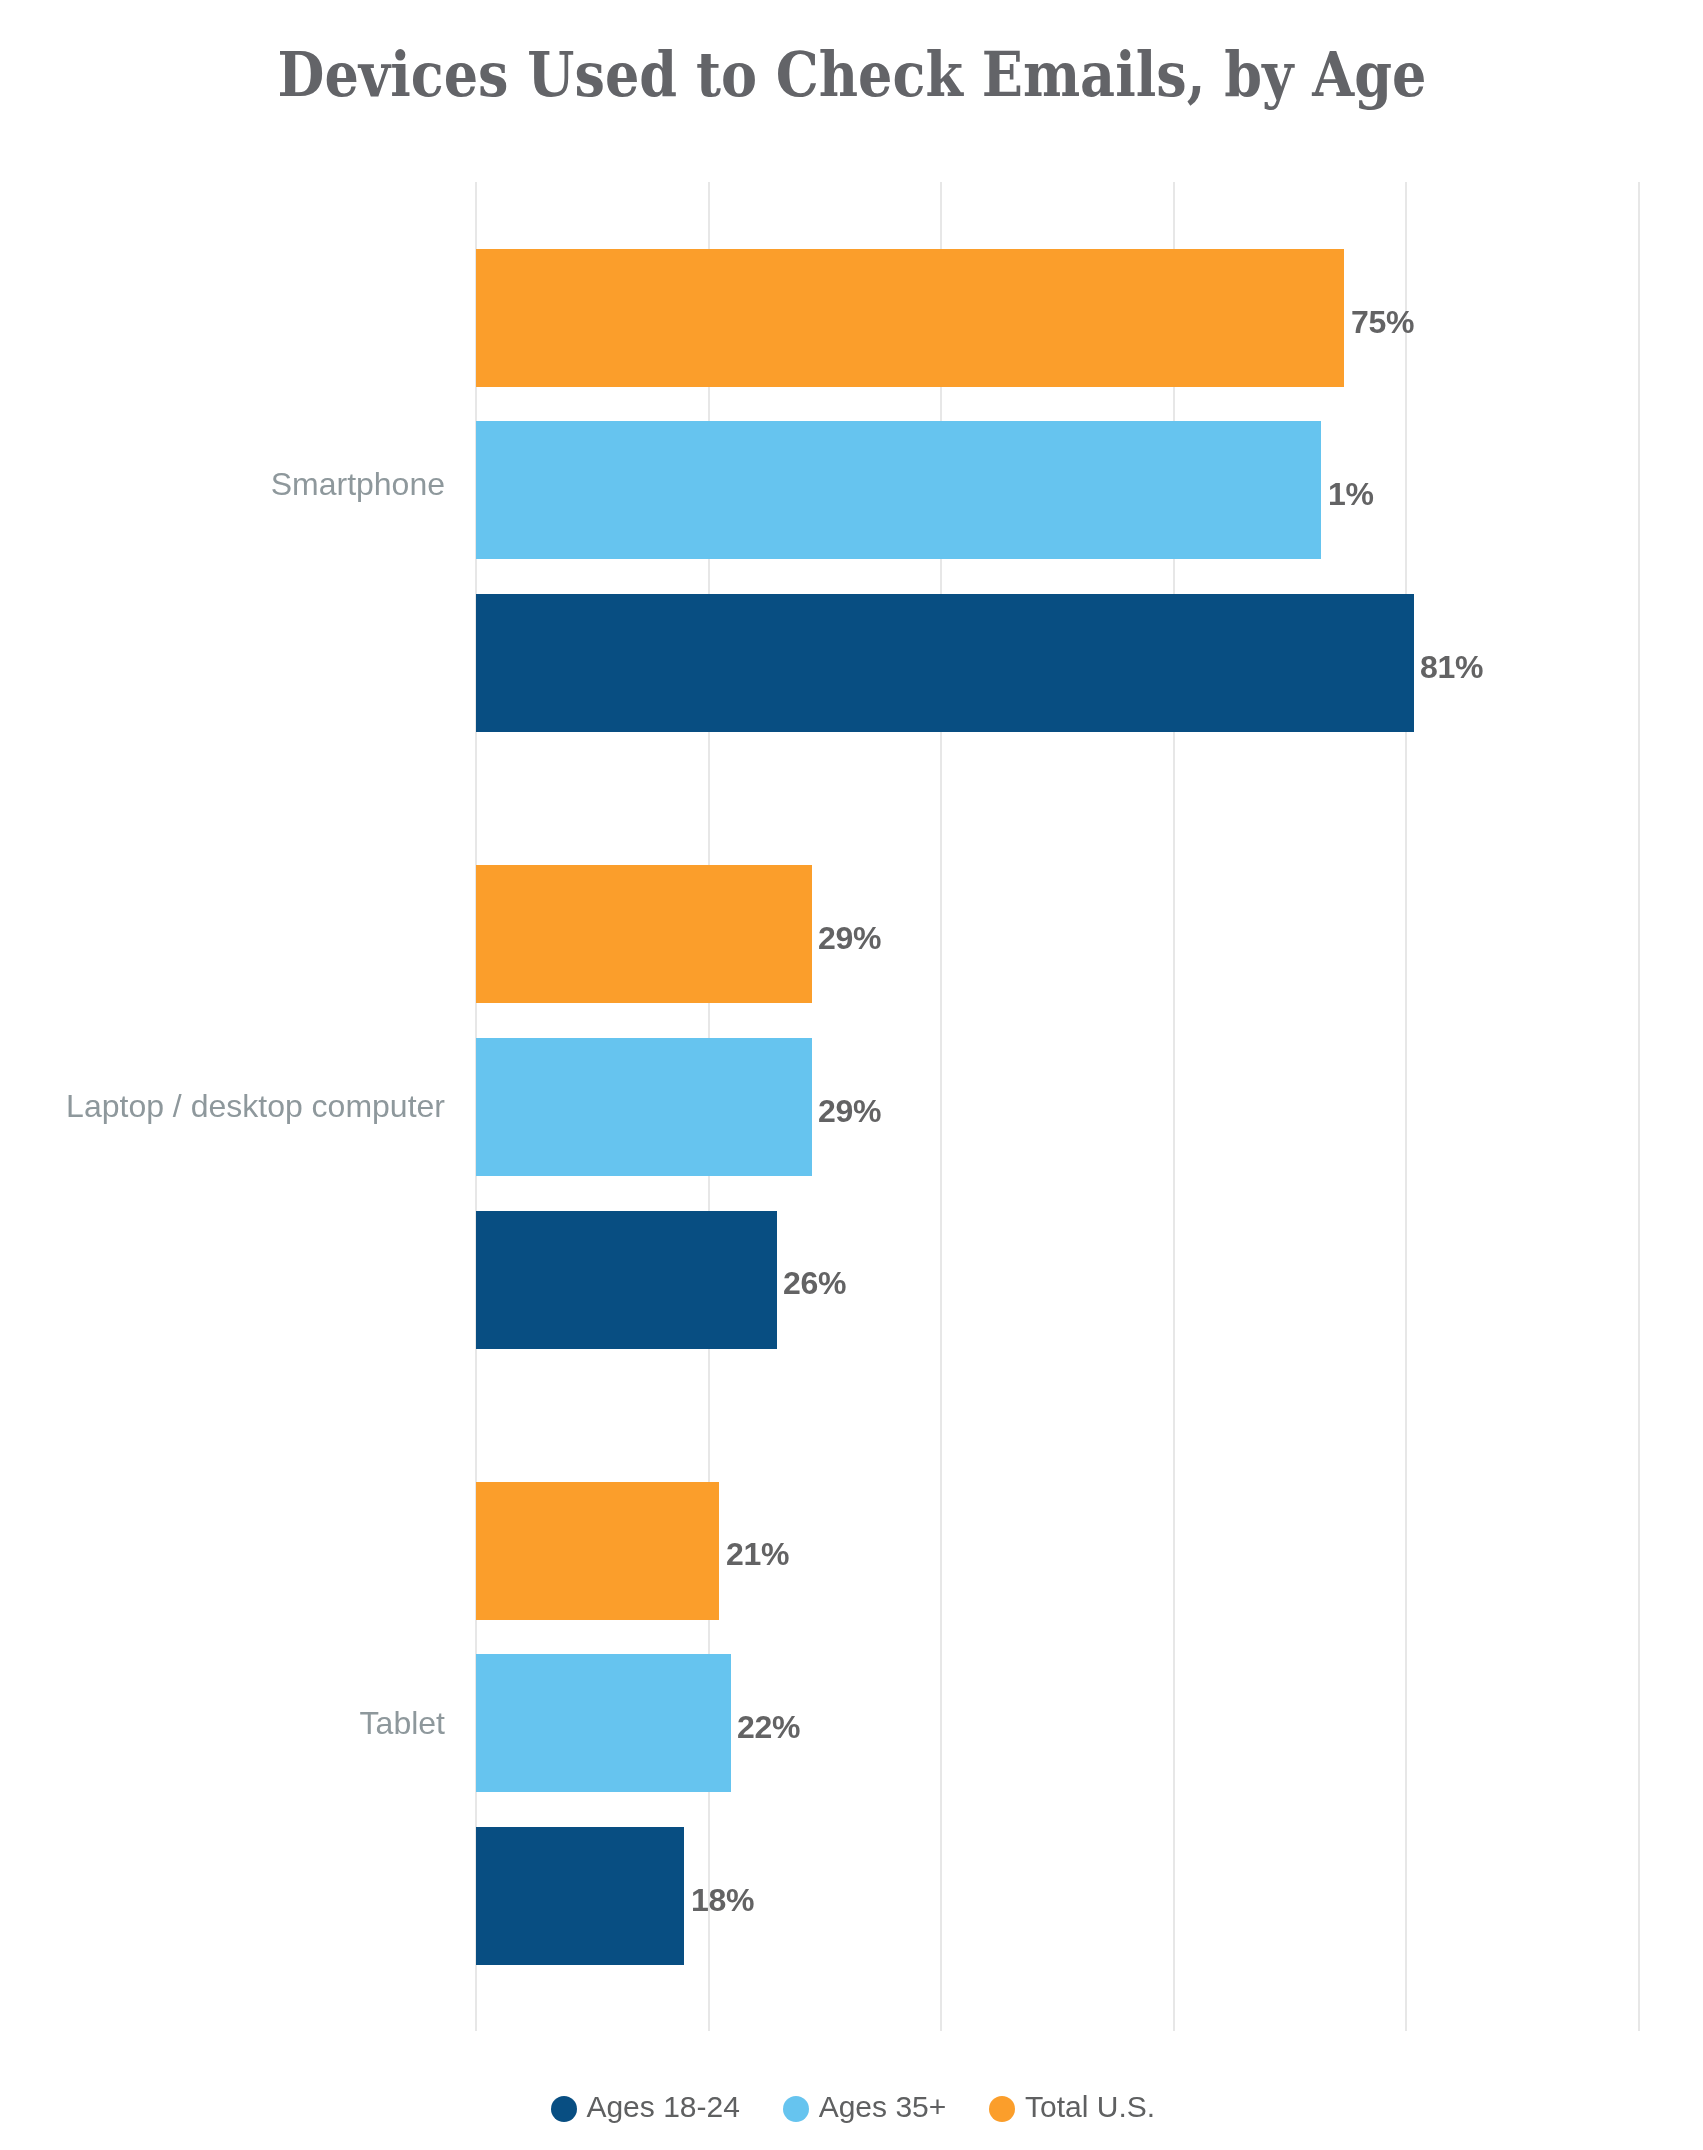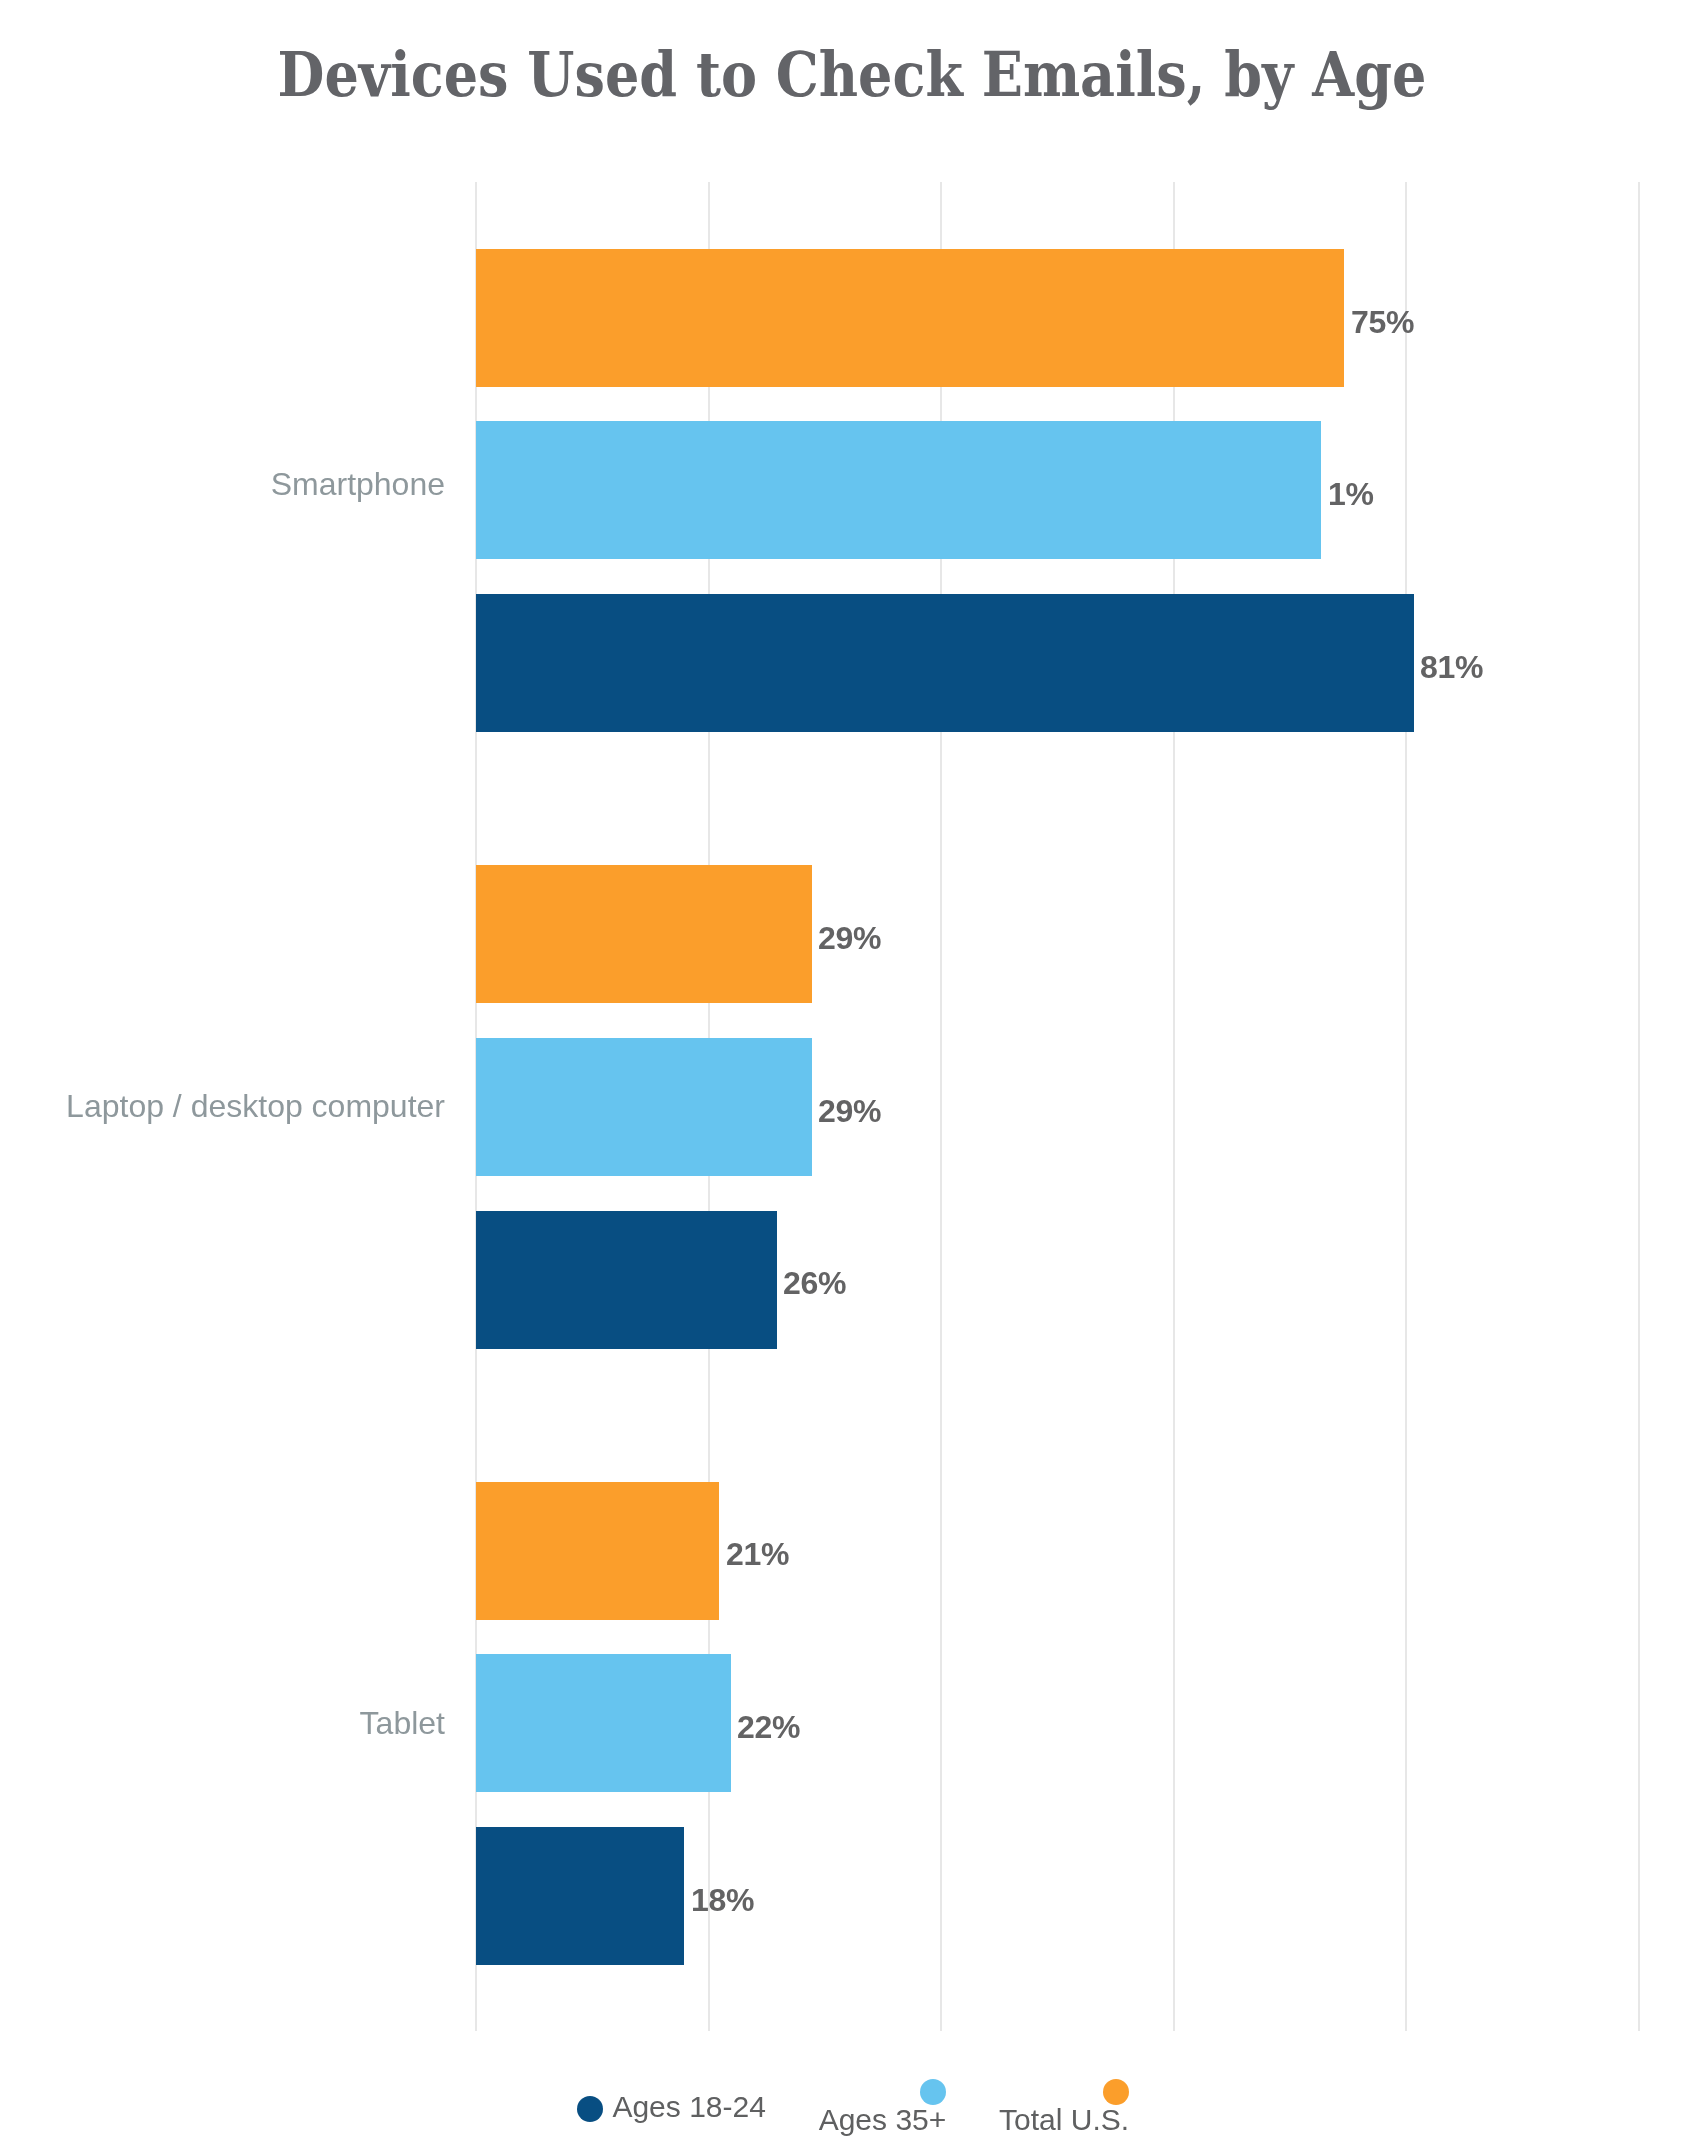--- a/index.html
+++ b/index.html
@@ -36,21 +36,21 @@
     font-size:32px;line-height:1;
     color:#8e989c;white-space:nowrap;
     text-align:right;right:1259px;
   }
 
   .legend{
     position:absolute;left:0.9px;top:2093px;width:1704px;height:27px;
     display:flex;flex-direction:row;justify-content:center;align-items:center;
   }
   .legend-item{display:flex;flex-direction:row;align-items:flex-end;}
-  .legend-item + .legend-item{margin-left:43px;flex-direction:column;}
+  .legend-item + .legend-item{margin-left:43px;}
   .legend-swatch{width:26px;height:26px;border-radius:50%;flex:0 0 auto;}
   .legend-label{
     margin-left:9.8px;
     font-family:"Liberation Sans",sans-serif;font-weight:400;
     font-size:30px;line-height:1;
     color:#5f6061;white-space:nowrap;
   }
 </style>
 </head>
 <body>

